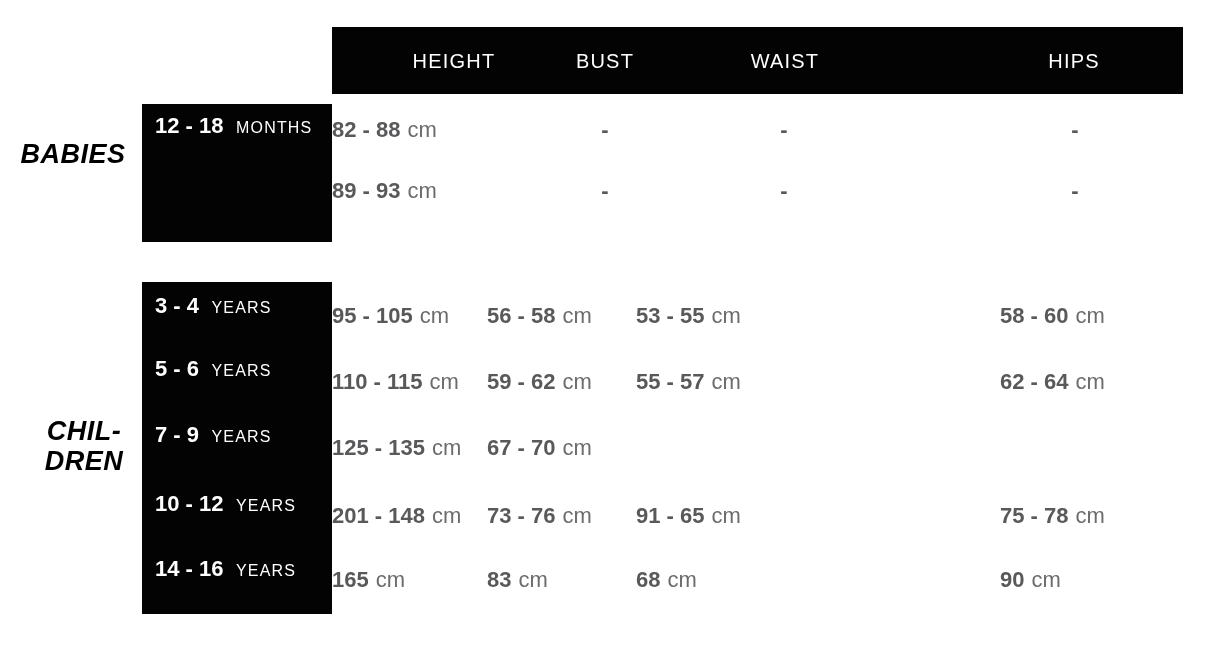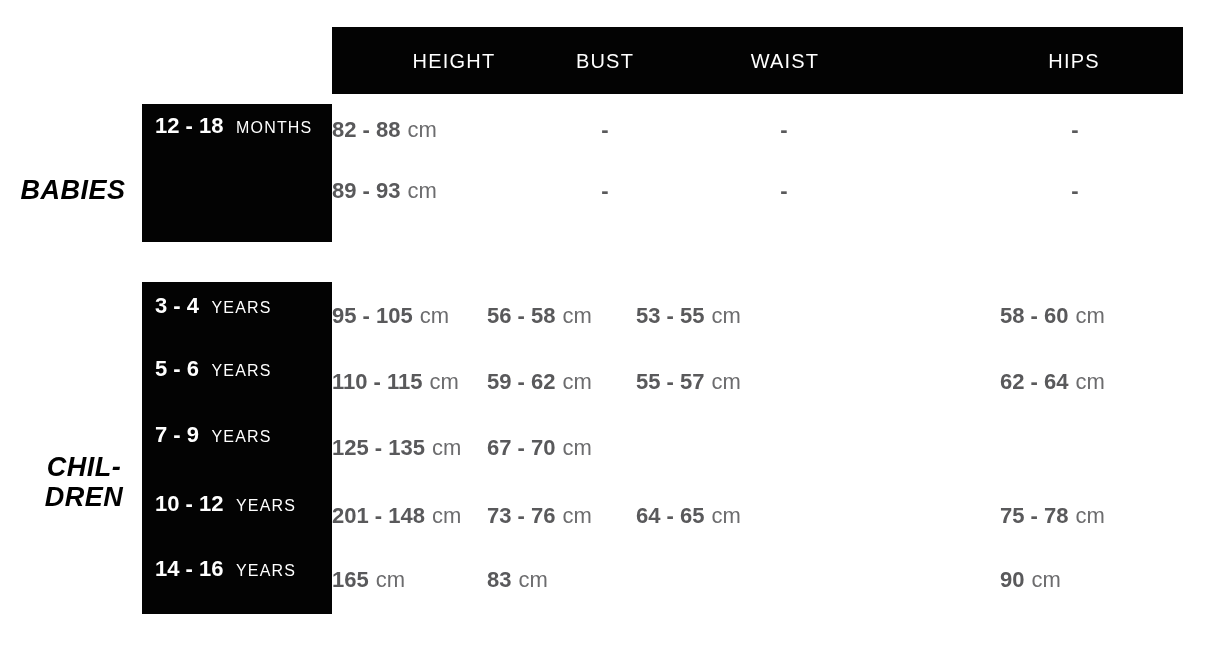--- a/index.html
+++ b/index.html
@@ -10,21 +10,21 @@
   
   .header-bar{position:absolute;left:332px;top:27px;width:851px;height:67px;background:#030303;}
   .hdr{
     position:absolute;top:50%;transform:translate(-50%,-50%);
     color:#ffffff;font-size:20px;letter-spacing:1.2px;white-space:nowrap;
   }
   .hdr-height{left:122px;} .hdr-bust{left:273px;} .hdr-waist{left:453px;} .hdr-hips{left:742px;}
   
   .group-label{
     position:absolute;font-weight:bold;font-style:italic;color:#000000;
-    font-size:27px;line-height:30px;letter-spacing:0.5px;text-align:center;white-space:nowrap;margin-top:36px;
+    font-size:27px;line-height:30px;letter-spacing:0.5px;text-align:center;white-space:nowrap;
   }
   .label-babies{left:8px;top:139px;width:130px;}
   .label-children{left:18px;top:416px;width:132px;}
   
   .size-box{position:absolute;left:142px;width:190px;background:#030303;}
   .babies-box{top:95px;height:138px;margin-top:9px;}
   .children-box{top:282px;height:332px;}
   .size-row{position:absolute;left:13px;right:4px;height:24px;line-height:24px;color:#ffffff;white-space:nowrap;}
   .size-num{font-weight:bold;font-size:22px;}
   .size-unit{font-size:16px;letter-spacing:1.2px;margin-left:8px;}
@@ -120,22 +120,23 @@
     <span class="cell col-waist"><b>55 - 57</b><span class="unit">cm</span></span>
     <span class="cell col-hips"><b>62 - 64</b><span class="unit">cm</span></span>
   </div>
   <div class="data-row dr-c2">
     <span class="cell col-height"><b>125 - 135</b><span class="unit">cm</span></span>
     <span class="cell col-bust"><b>67 - 70</b><span class="unit">cm</span></span>
   </div>
   <div class="data-row dr-c3">
     <span class="cell col-height"><b>201 - 148</b><span class="unit">cm</span></span>
     <span class="cell col-bust"><b>73 - 76</b><span class="unit">cm</span></span>
-    <span class="cell col-waist"><b>64 - 65</b><span class="unit">cm</span></span>
+    <span class="cell col-waist"><b>91 - 65</b><span class="unit">cm</span></span>
     <span class="cell col-hips"><b>75 - 78</b><span class="unit">cm</span></span>
   </div>
   <div class="data-row dr-c4">
     <span class="cell col-height"><b>165</b><span class="unit">cm</span></span>
     <span class="cell col-bust"><b>83</b><span class="unit">cm</span></span>
+    <span class="cell col-waist"><b>68</b><span class="unit">cm</span></span>
     <span class="cell col-hips"><b>90</b><span class="unit">cm</span></span>
   </div>
 
 </div>
 
 </body></html>

